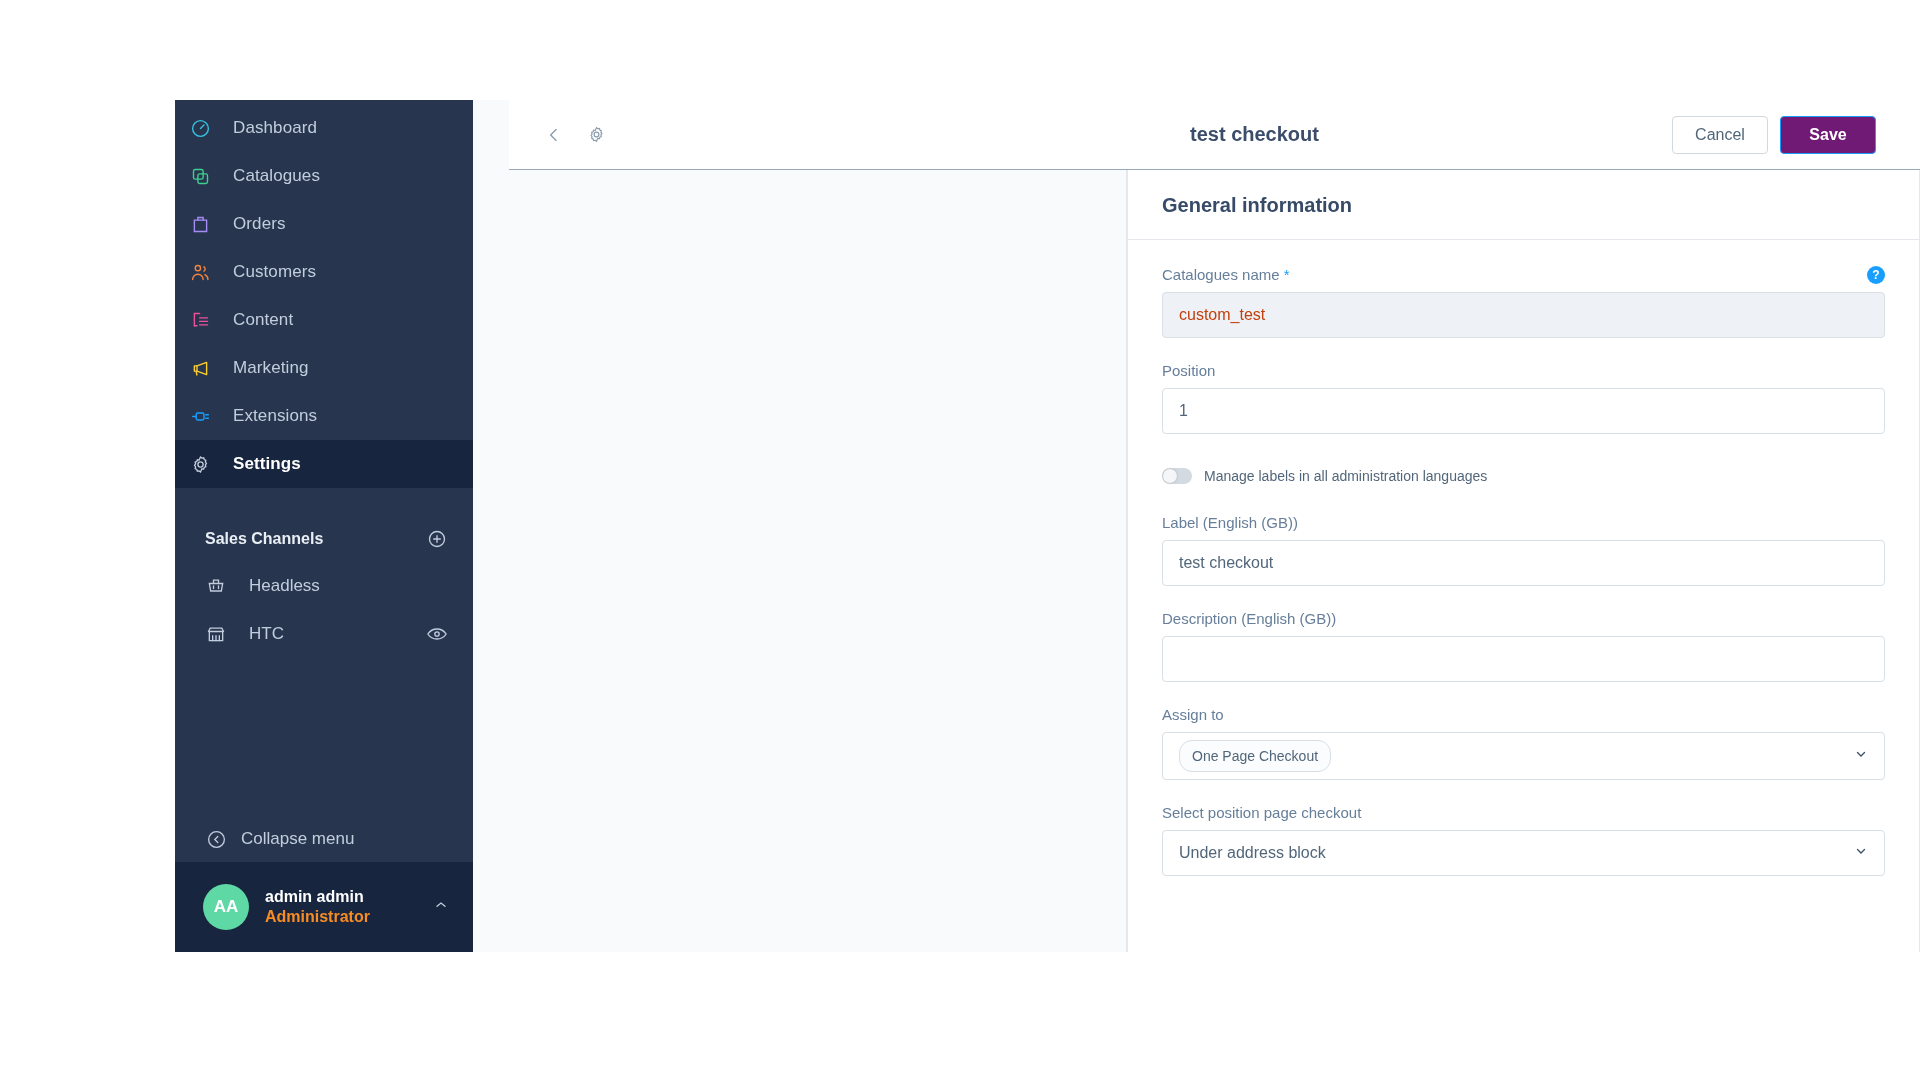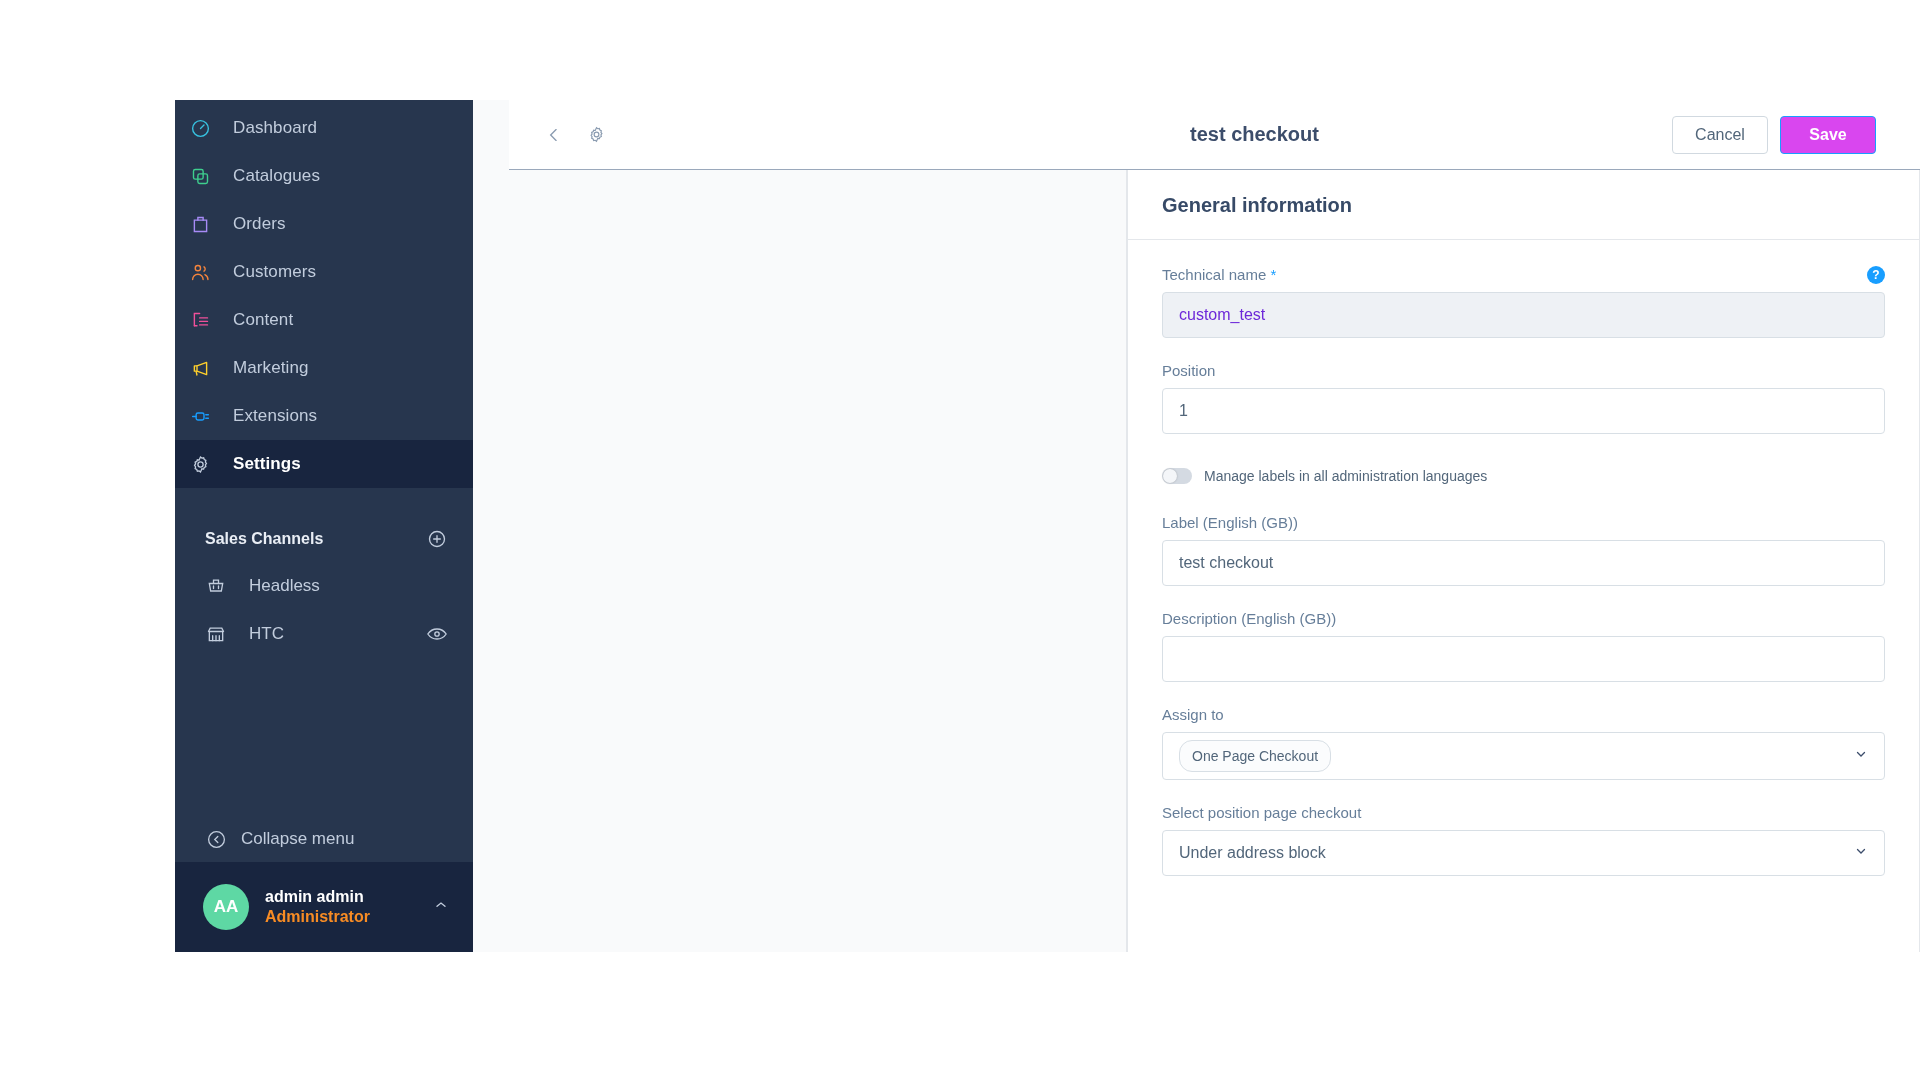--- a/index.html
+++ b/index.html
@@ -119,21 +119,21 @@
   }
   #topbar-right { margin-left: auto; display: flex; gap: 12px; z-index: 2;}
   .btn {
     height: 38px; min-width: 96px;
     border-radius: 4px;
     font-size: 16px;
     display:flex; align-items:center; justify-content:center;
     cursor: pointer; padding: 0 20px;
   }
   .btn-cancel { background:#ffffff; border: 1px solid #d1d9e0; color: #52667a; }
-  .btn-save { background:#d946ef; border: 1px solid #189eff; color:#ffffff; font-weight:bold; }
+  .btn-save { background:#701a75; border: 1px solid #189eff; color:#ffffff; font-weight:bold; }
 
   
   #content-scroll {
     flex: 1;
     display: flex;
     overflow: hidden;
     background: #f9fafb;
   }
   #left-pane { flex: 0 0 618px; border-right: 1px solid #e4e7eb; background:#f9fafb;}
   #center-pane { flex: 1; display:flex; justify-content:flex-end; overflow:hidden;}
@@ -169,21 +169,21 @@
   }
   .input {
     width: 100%; height: 46px;
     border: 1px solid #d8dfe5; border-radius: 4px;
     background: #ffffff;
     font-size: 16px; color: #52667a;
     padding: 0 16px;
     display: flex; align-items: center;
     font-family: "Liberation Sans", sans-serif;
   }
-  .input.disabled { background: #eef1f5; border-color: #d8dfe5; color:#6d28d9; cursor: not-allowed;}
+  .input.disabled { background: #eef1f5; border-color: #d8dfe5; color:#c2410c; cursor: not-allowed;}
 
   .switch-row { display:flex; align-items:center; gap: 12px; margin: 34px 0 30px; }
   .switch {
     width: 30px; height: 16px; border-radius: 9px;
     background: #d4dae2; position: relative; cursor:pointer; flex:0 0 30px;
   }
   .switch .knob {
     position:absolute; left:1px; top:1px;
     width: 14px; height:14px; border-radius:50%;
     background:#f4f6f9; box-shadow: 0 0 2px rgba(0,0,0,.25);
@@ -406,21 +406,21 @@
         <section id="card">
 
           <div id="card-header">
             <h2 id="card-title">General information</h2>
           </div>
 
           <div id="card-body">
 
             <div class="field">
               <label class="field-label">
-                <span>Technical name</span>
+                <span>Catalogues name</span>
                 <span class="req">*</span>
               </label>
               <span class="help-icon">?</span>
               <div class="input disabled">custom_test</div>
             </div>
 
             <div class="field">
               <label class="field-label">Position</label>
               <div class="input">1</div>
             </div>

